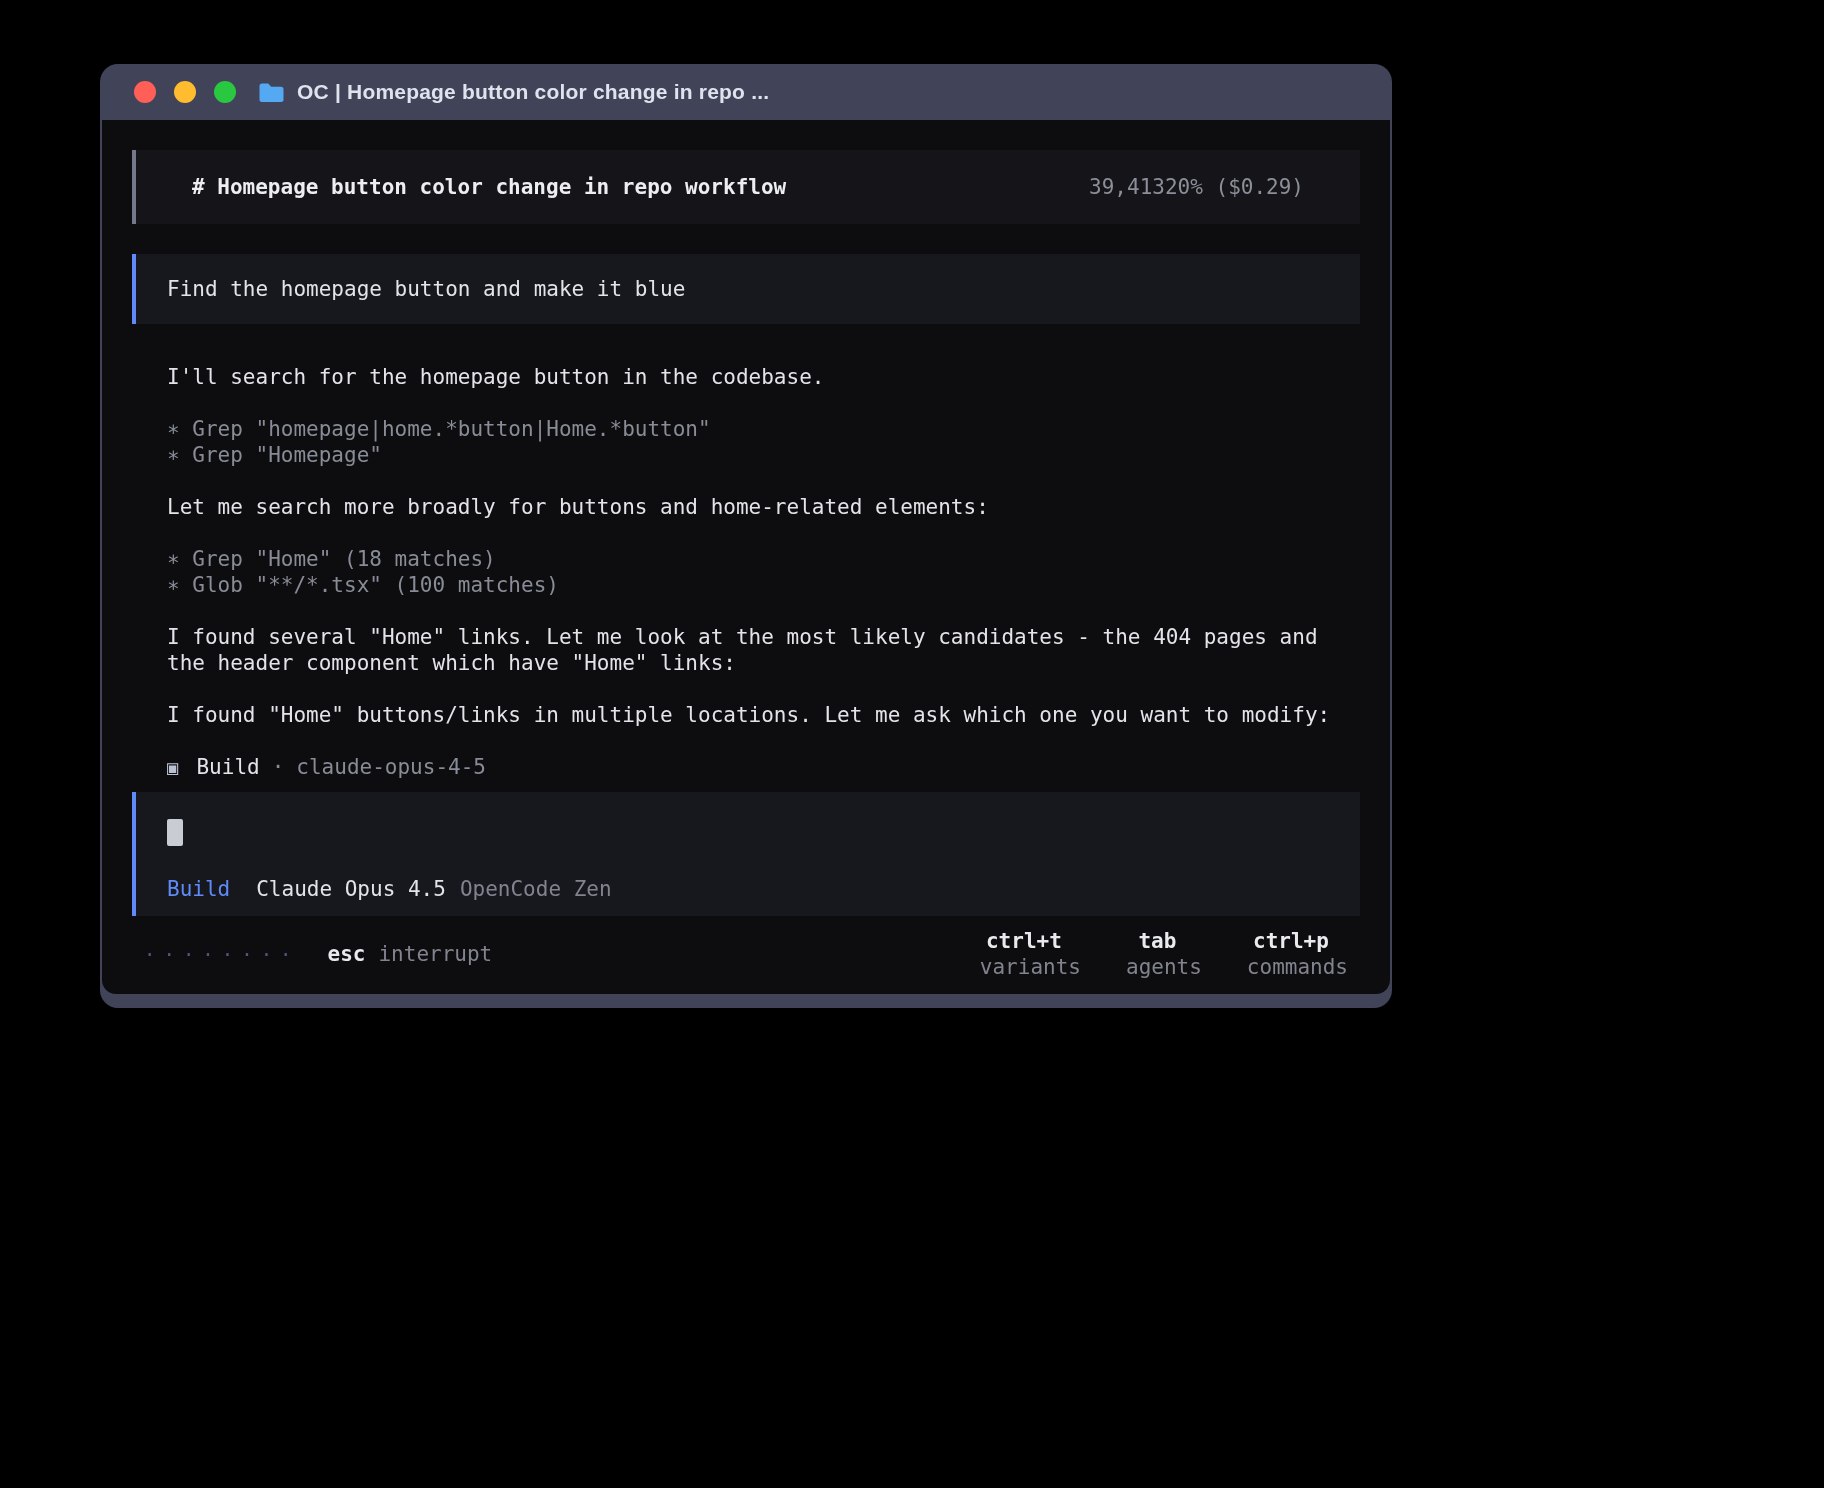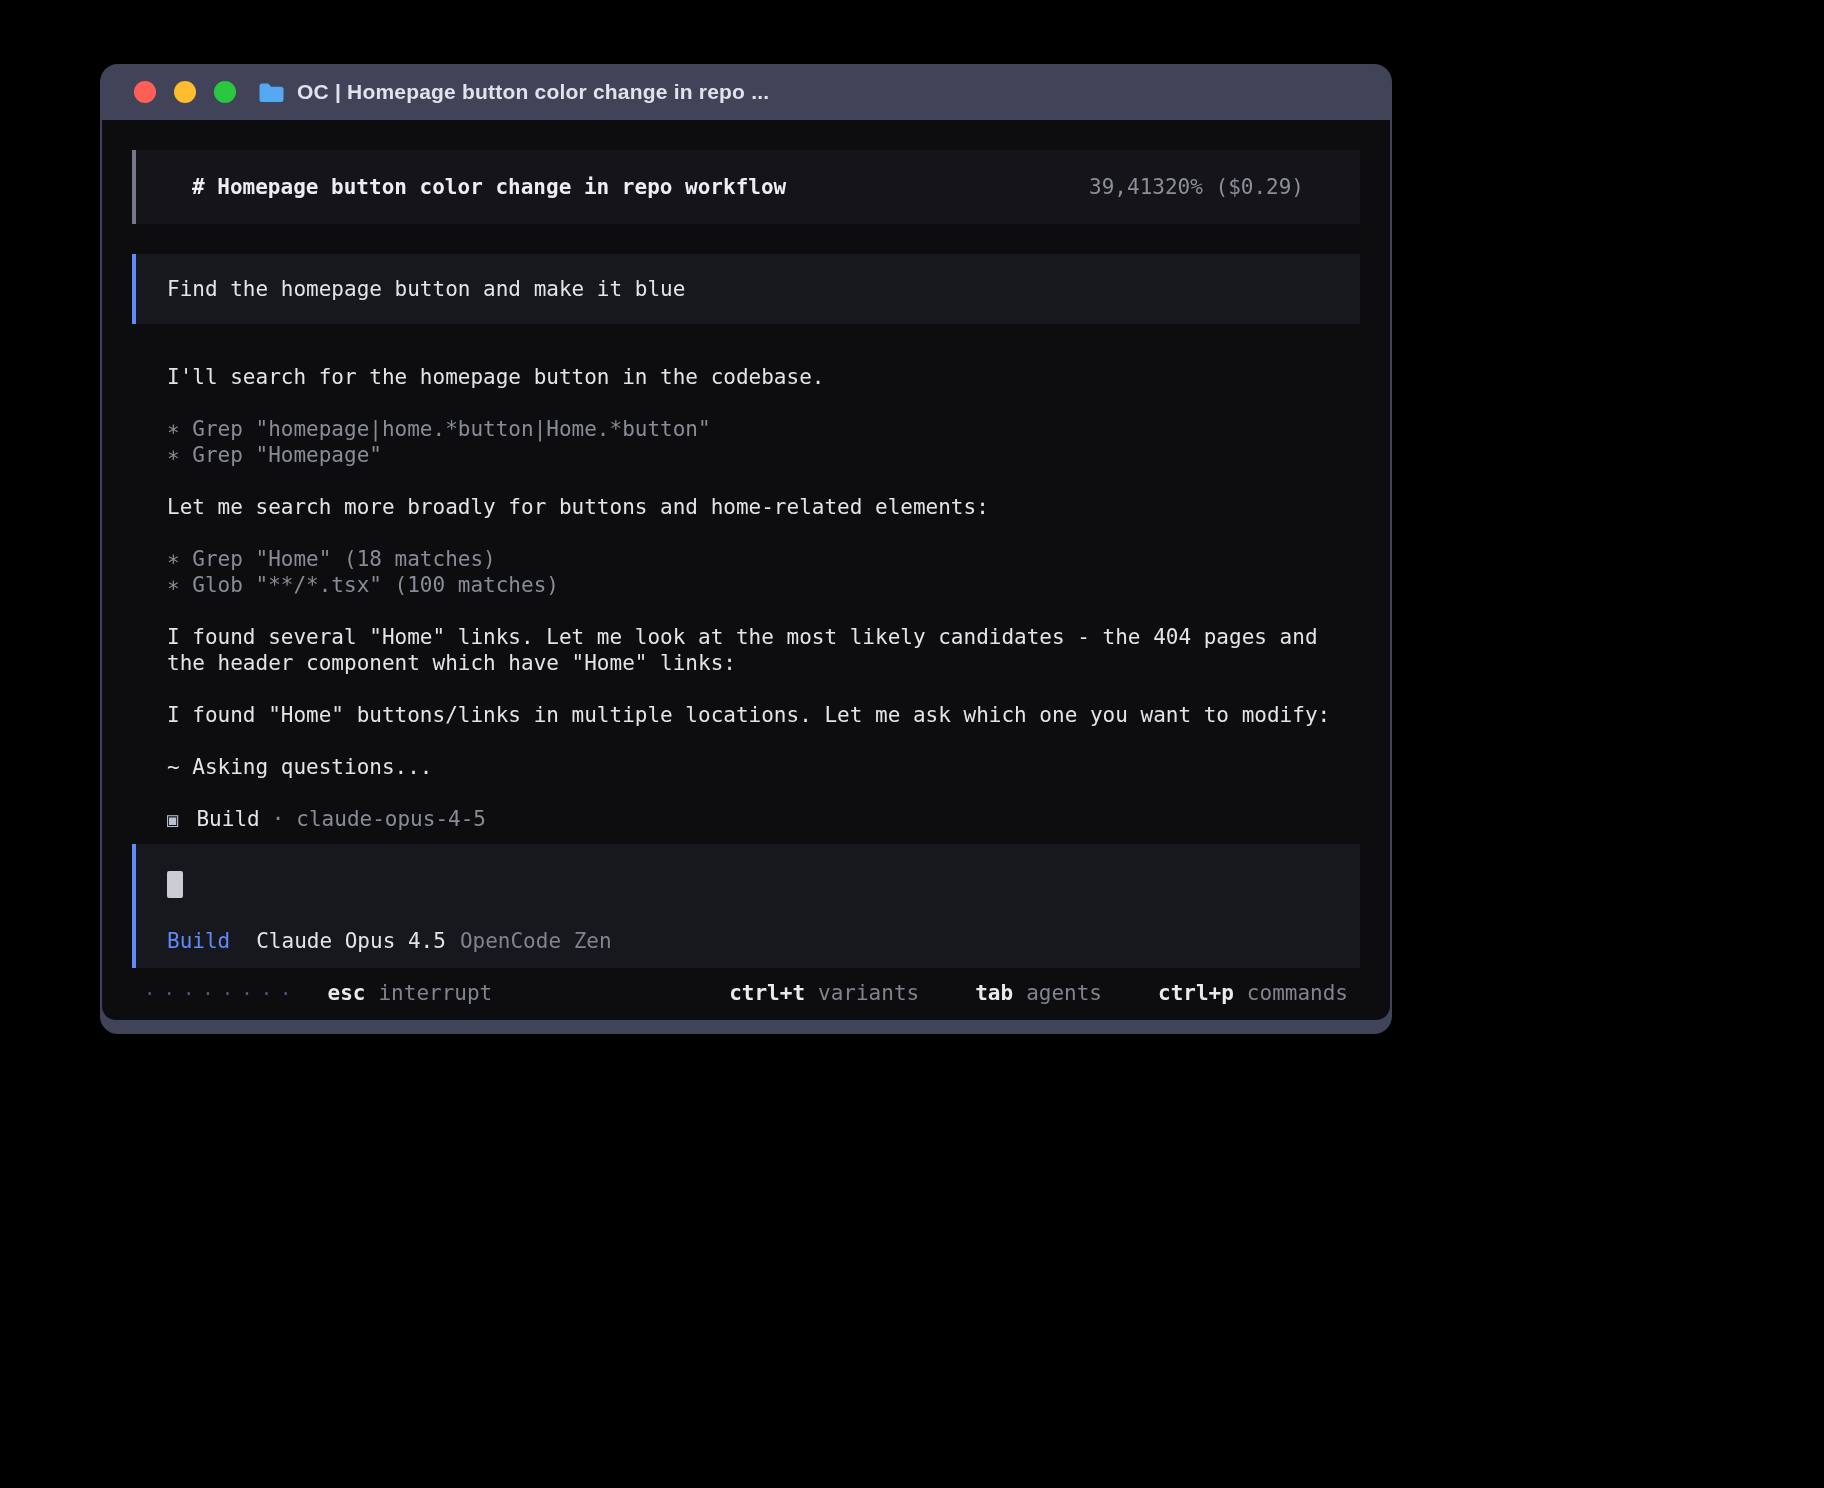--- a/index.html
+++ b/index.html
@@ -67,21 +67,21 @@
   .meta-model { color:#e2e4e9; margin-left:26px; }
   .meta-provider { color:#80848e; margin-left:14px; }
 
   .statusbar {
     display:flex; justify-content:space-between; align-items:center;
     margin-top:12px; padding:0 12px;
   }
   .sb-left, .sb-right { display:flex; align-items:center; }
   .sb-dots { color:#4d587e; letter-spacing:8px; margin-right:28px; font-size:19px; }
   .sb-group { display:flex; align-items:center; }
-  .sb-right .sb-group { margin-left:56px; }
+  .sb-right .sb-group { margin-left:32px;flex-direction:column; }
   .sb-key { color:#e8eaee; font-weight:bold; }
   .sb-label { color:#80848e; margin-left:13px; }
 </style>
 </head>
 <body>
 
 <div class="window">
 
   <div class="titlebar">
     <div class="lights">
@@ -127,21 +127,20 @@
       <div class="tools">
         <div class="tool-line">∗ Grep "Home" (18 matches)</div>
         <div class="tool-line">∗ Glob "**/*.tsx" (100 matches)</div>
       </div>
 
       <div class="msg-text">I found several "Home" links. Let me look at the most likely candidates - the 404 pages and the header component which have "Home" links:</div>
 
 
       <div class="msg-text">I found "Home" buttons/links in multiple locations. Let me ask which one you want to modify:</div>
 
-      <div class="status-line">~ Asking questions...</div>
 
       <div class="agent-line">
         <span class="agent-icon">▣</span>
         <span class="agent-name">Build</span>
         <span class="agent-sep">·</span>
         <span class="agent-model">claude-opus-4-5</span>
       </div>
 
     </div>
 

